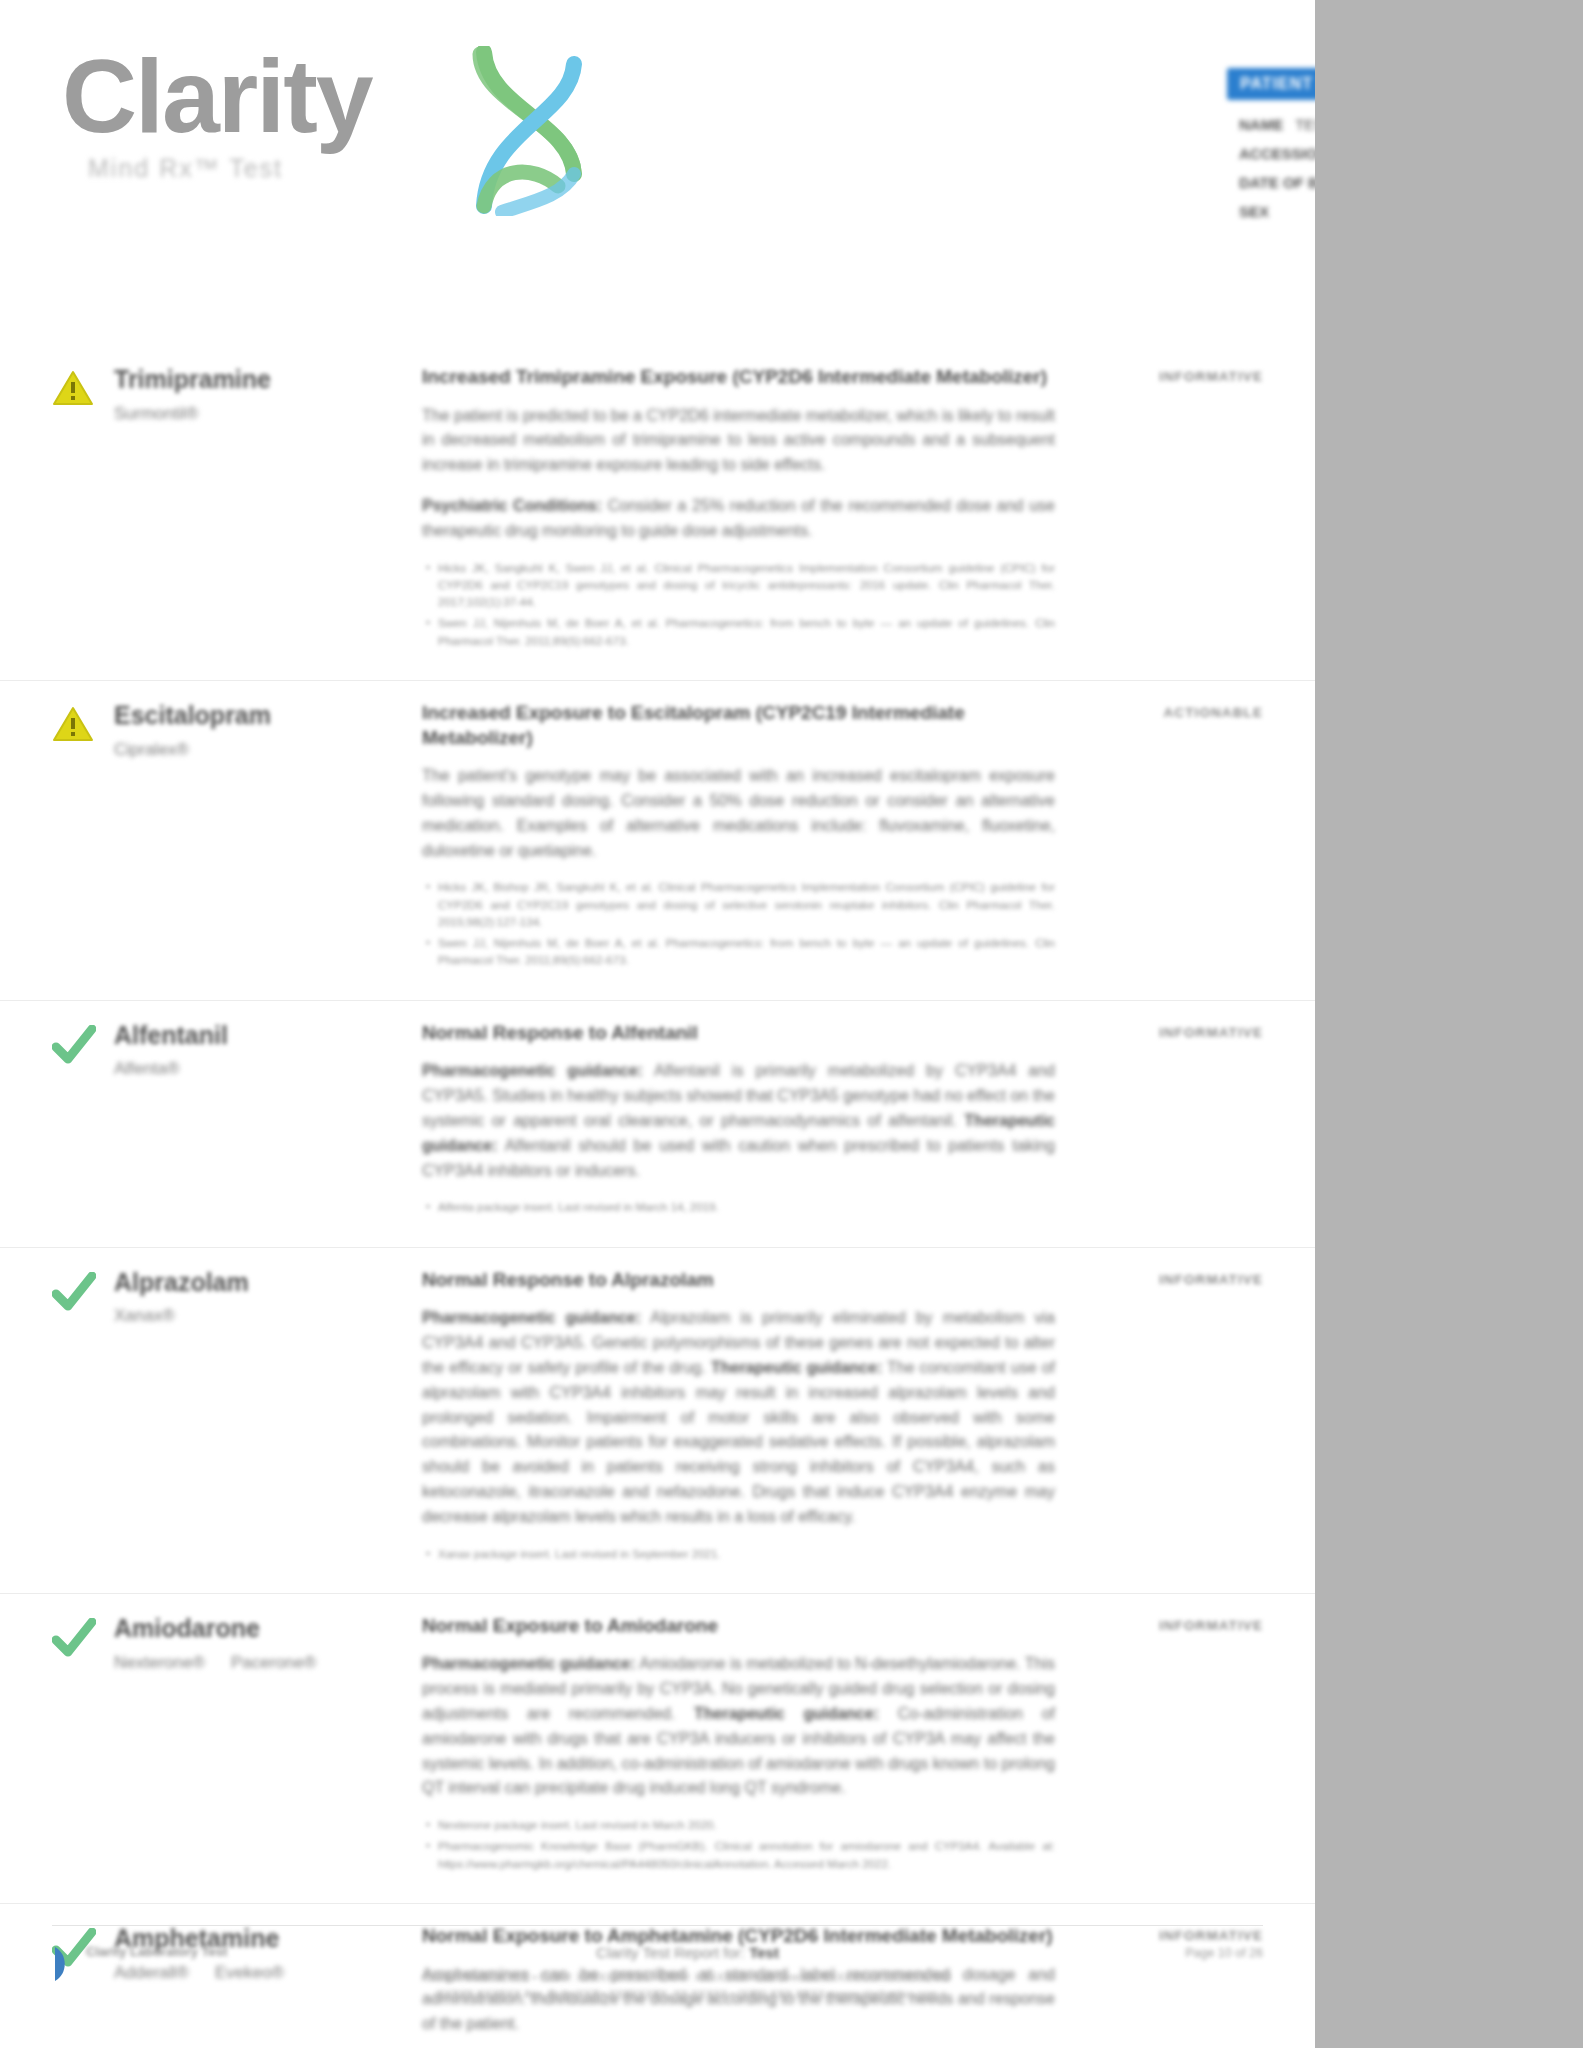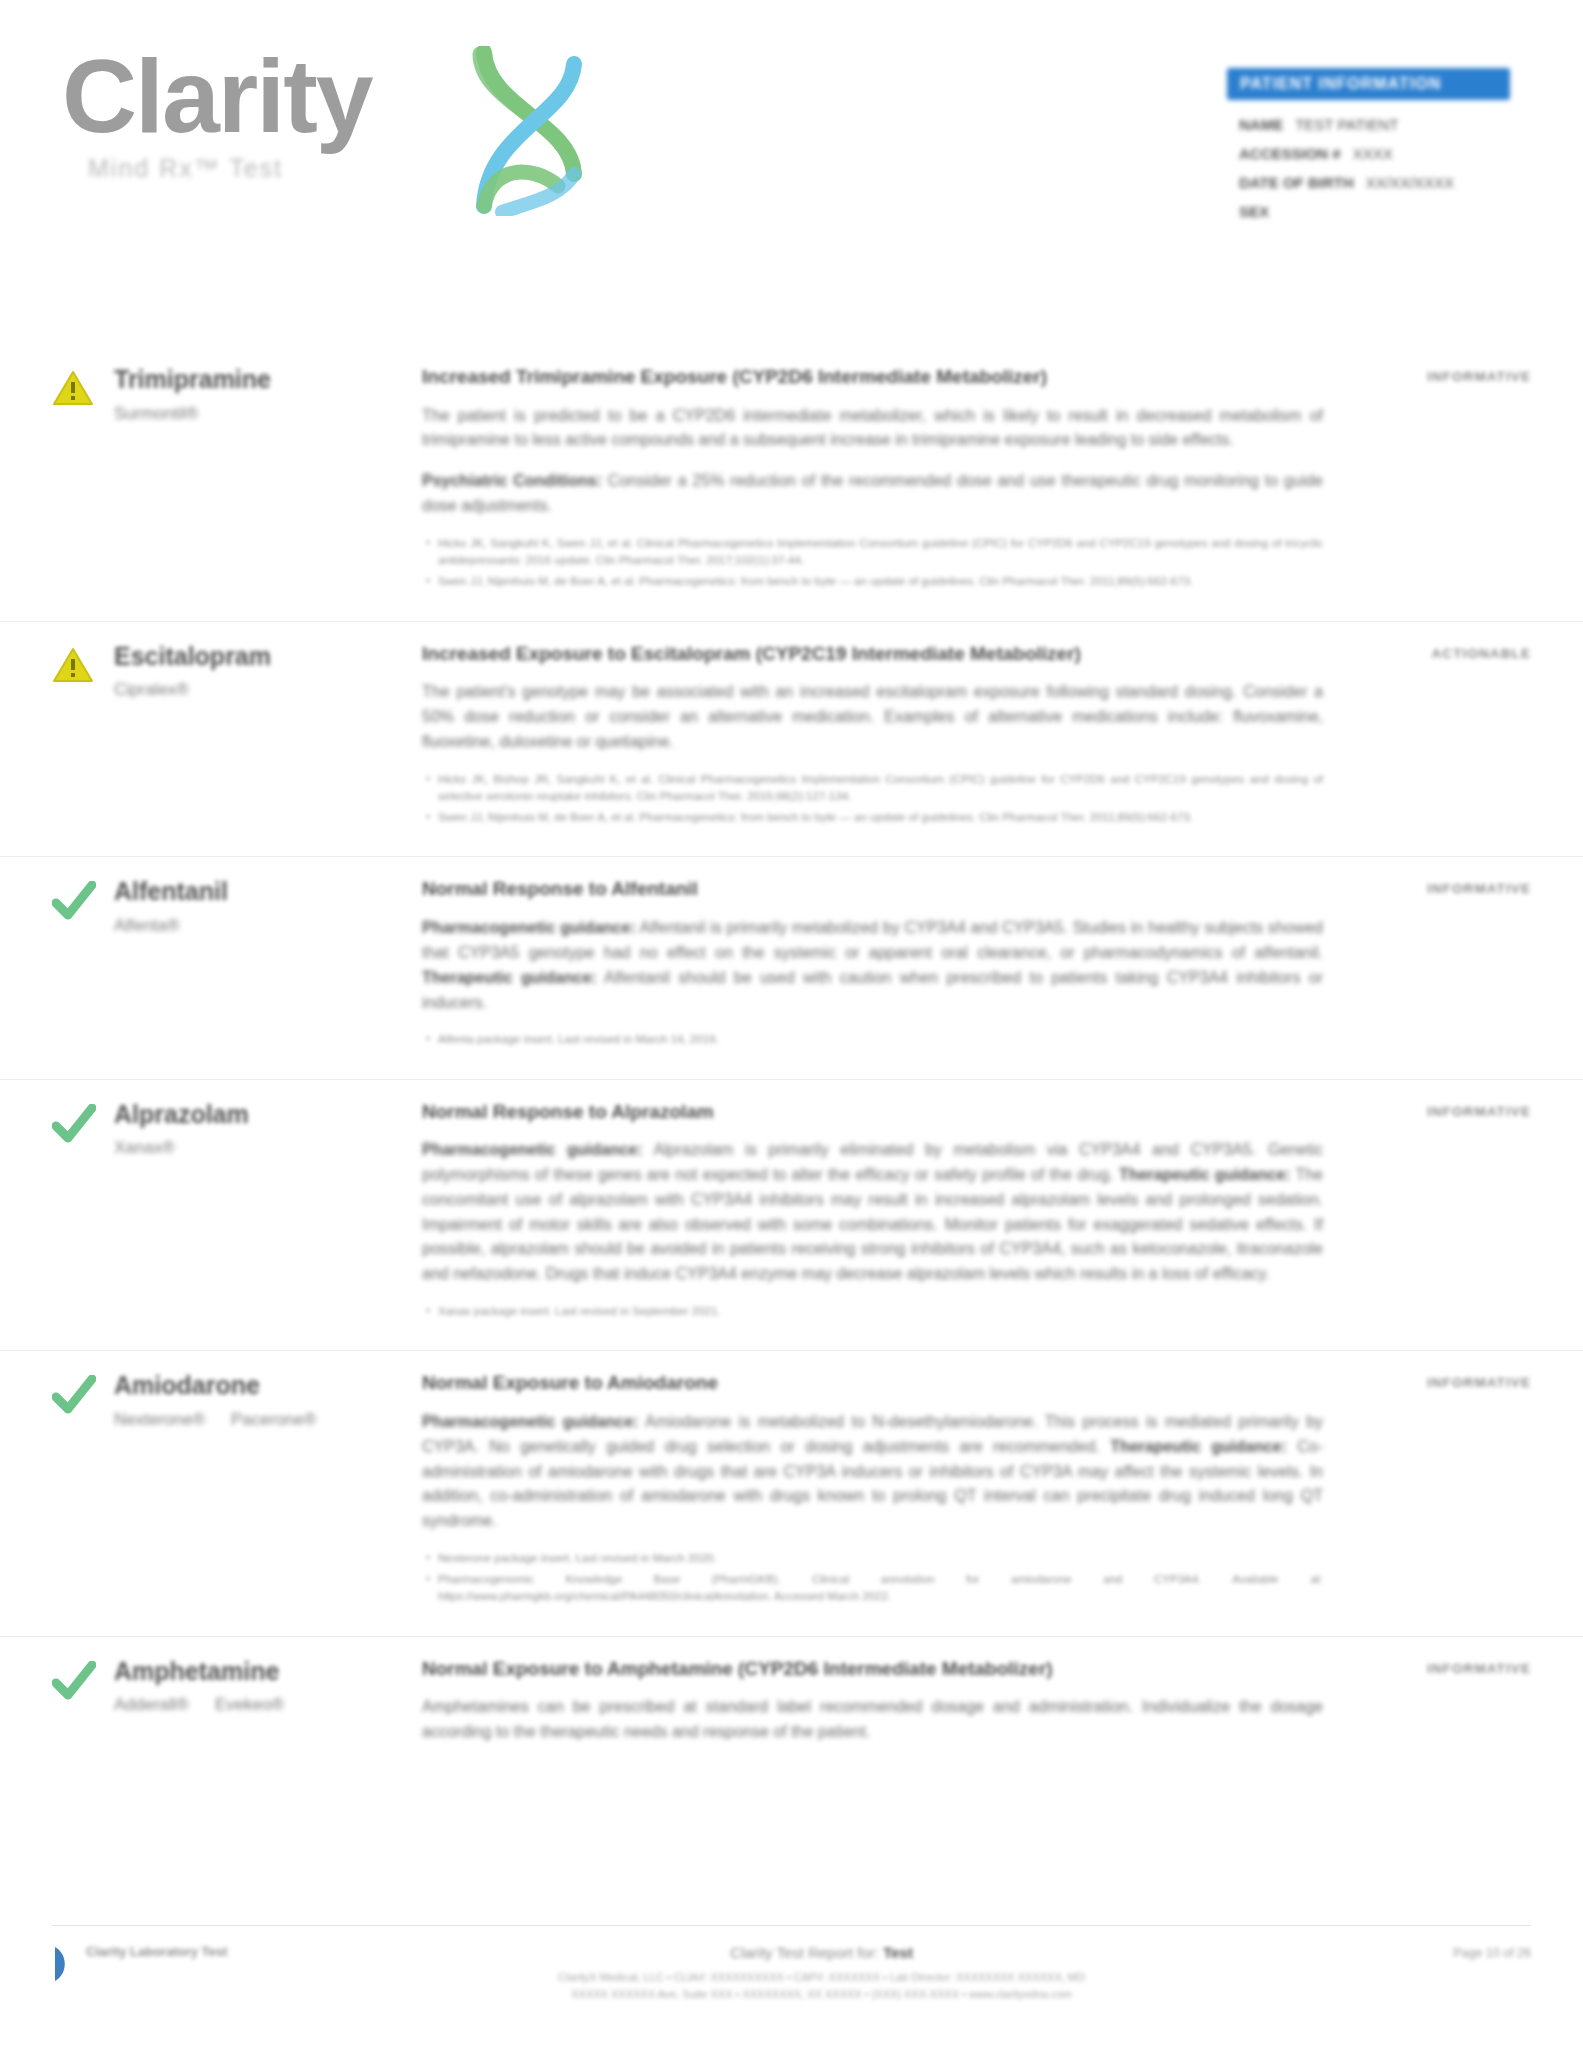--- a/index.html
+++ b/index.html
@@ -1,18 +1,18 @@
 <!DOCTYPE html>
 <html><head>
 <meta charset="utf-8">
 <style>
   html,body{margin:0;padding:0;background:#b4b4b4;}
   body{font-family:"Liberation Sans",sans-serif;}
   .page{
-    position:relative;width:1583px;height:2048px;background:#ffffff;
+    position:relative;width:1315px;height:2048px;background:#ffffff;
     box-sizing:border-box;overflow:hidden;
   }
 
   
   .header{position:absolute;left:0;top:0;width:100%;height:250px;}
   .logo-wrap{position:absolute;left:62px;top:44px;}
   .logo-text{
     font-size:104px;font-weight:bold;color:#9d9d9d;letter-spacing:-2px;
     line-height:1;filter:blur(0.7px);
   }

